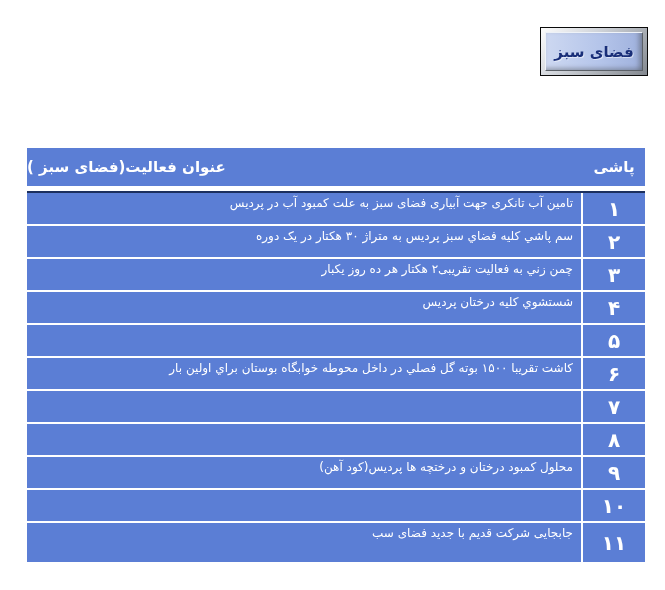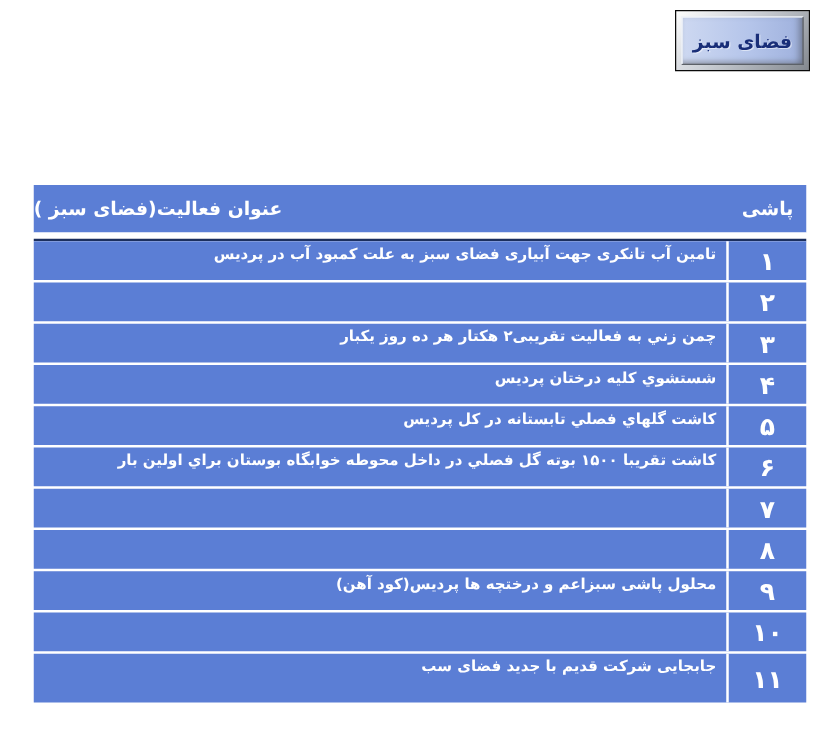--- a/index.html
+++ b/index.html
@@ -3,21 +3,21 @@
 <meta charset="utf-8">
 <style>
   html,body{margin:0;padding:0;}
   body{
     width:665px;height:590px;position:relative;background:#ffffff;
     font-family:"DejaVu Sans", sans-serif;overflow:hidden;
   }
 
   
   .btn3d{
-    position:absolute;top:8px;right:17px;width:108px;height:49px;
+    position:absolute;top:27px;right:17px;width:108px;height:49px;
     box-sizing:border-box;border:1px solid #0a0a0a;
     background:linear-gradient(135deg,#fdfdfd 0%,#cfd3d9 40%,#83888f 100%);
     padding:4px;
   }
   .btn3d-face{
     width:100%;height:100%;box-sizing:border-box;
     background:linear-gradient(to right,#cdd8f1 0%,#b5c5ea 55%,#9fb1dd 100%);
     border-top:1px solid #eef2f8;border-left:1px solid #eef2f8;
     border-right:1px solid #5c6168;border-bottom:1px solid #5c6168;
     box-shadow:inset -6px 0 5px -3px rgba(90,95,105,.55), inset 0 -4px 4px -2px rgba(90,95,105,.45);
@@ -41,21 +41,21 @@
 
   .rows{display:flex;flex-direction:column;gap:2px;background:#ffffff;}
   .row{display:flex;background:#5b7ed5;height:31px;}
   .row.last{height:39px;}
   .cell-no{
     width:62px;display:flex;align-items:center;justify-content:center;
     color:#ffffff;font-weight:bold;font-size:20px;
   }
   .vline{width:2px;background:#ffffff;}
   .cell-act{
-    flex:1;color:#ffffff;font-weight:bold;font-size:12px;
+    flex:1;color:#ffffff;font-weight:normal;font-size:12px;
     padding:3px 8px 0 20px;text-align:right;line-height:1.25;
     white-space:nowrap;overflow:hidden;
   }
 </style>
 </head>
 <body>
 
 <div class="btn3d">
   <div class="btn3d-face">فضای سبز</div>
 </div>
@@ -71,53 +71,53 @@
 
   <div class="rows">
     <div class="row">
       <div class="cell-no">۱</div>
       <div class="vline"></div>
       <div class="cell-act">تامین آب تانکری جهت آبیاری فضای سبز به علت کمبود آب در پردیس</div>
     </div>
     <div class="row">
       <div class="cell-no">۲</div>
       <div class="vline"></div>
+      <div class="cell-act">سم پاشي کلیه فضاي سبز پردیس به متراژ ۳۰ هکتار در یک دوره</div>
     </div>
     <div class="row">
       <div class="cell-no">۳</div>
       <div class="vline"></div>
       <div class="cell-act">چمن زني به فعالیت تقریبی۲ هکتار هر ده روز یکبار</div>
     </div>
     <div class="row">
       <div class="cell-no">۴</div>
       <div class="vline"></div>
       <div class="cell-act">شستشوي کلیه درختان پردیس</div>
     </div>
     <div class="row">
       <div class="cell-no">۵</div>
       <div class="vline"></div>
-      <div class="cell-act">کاشت گلهاي فصلي تابستانه در کل پردیس</div>
     </div>
     <div class="row">
       <div class="cell-no">۶</div>
       <div class="vline"></div>
       <div class="cell-act">کاشت تقریبا ۱۵۰۰ بوته گل فصلي در داخل محوطه خوابگاه بوستان براي اولین بار</div>
     </div>
     <div class="row">
       <div class="cell-no">۷</div>
       <div class="vline"></div>
     </div>
     <div class="row">
       <div class="cell-no">۸</div>
       <div class="vline"></div>
     </div>
     <div class="row">
       <div class="cell-no">۹</div>
       <div class="vline"></div>
-      <div class="cell-act">محلول پاشی سبزاعم و درختچه ها پردیس(کود آهن)</div>
+      <div class="cell-act">محلول کمبود درختان و درختچه ها پردیس(کود آهن)</div>
     </div>
     <div class="row">
       <div class="cell-no">۱۰</div>
       <div class="vline"></div>
     </div>
     <div class="row last">
       <div class="cell-no">۱۱</div>
       <div class="vline"></div>
       <div class="cell-act">جابجایی شرکت قدیم با جدید فضای سب</div>
     </div>

